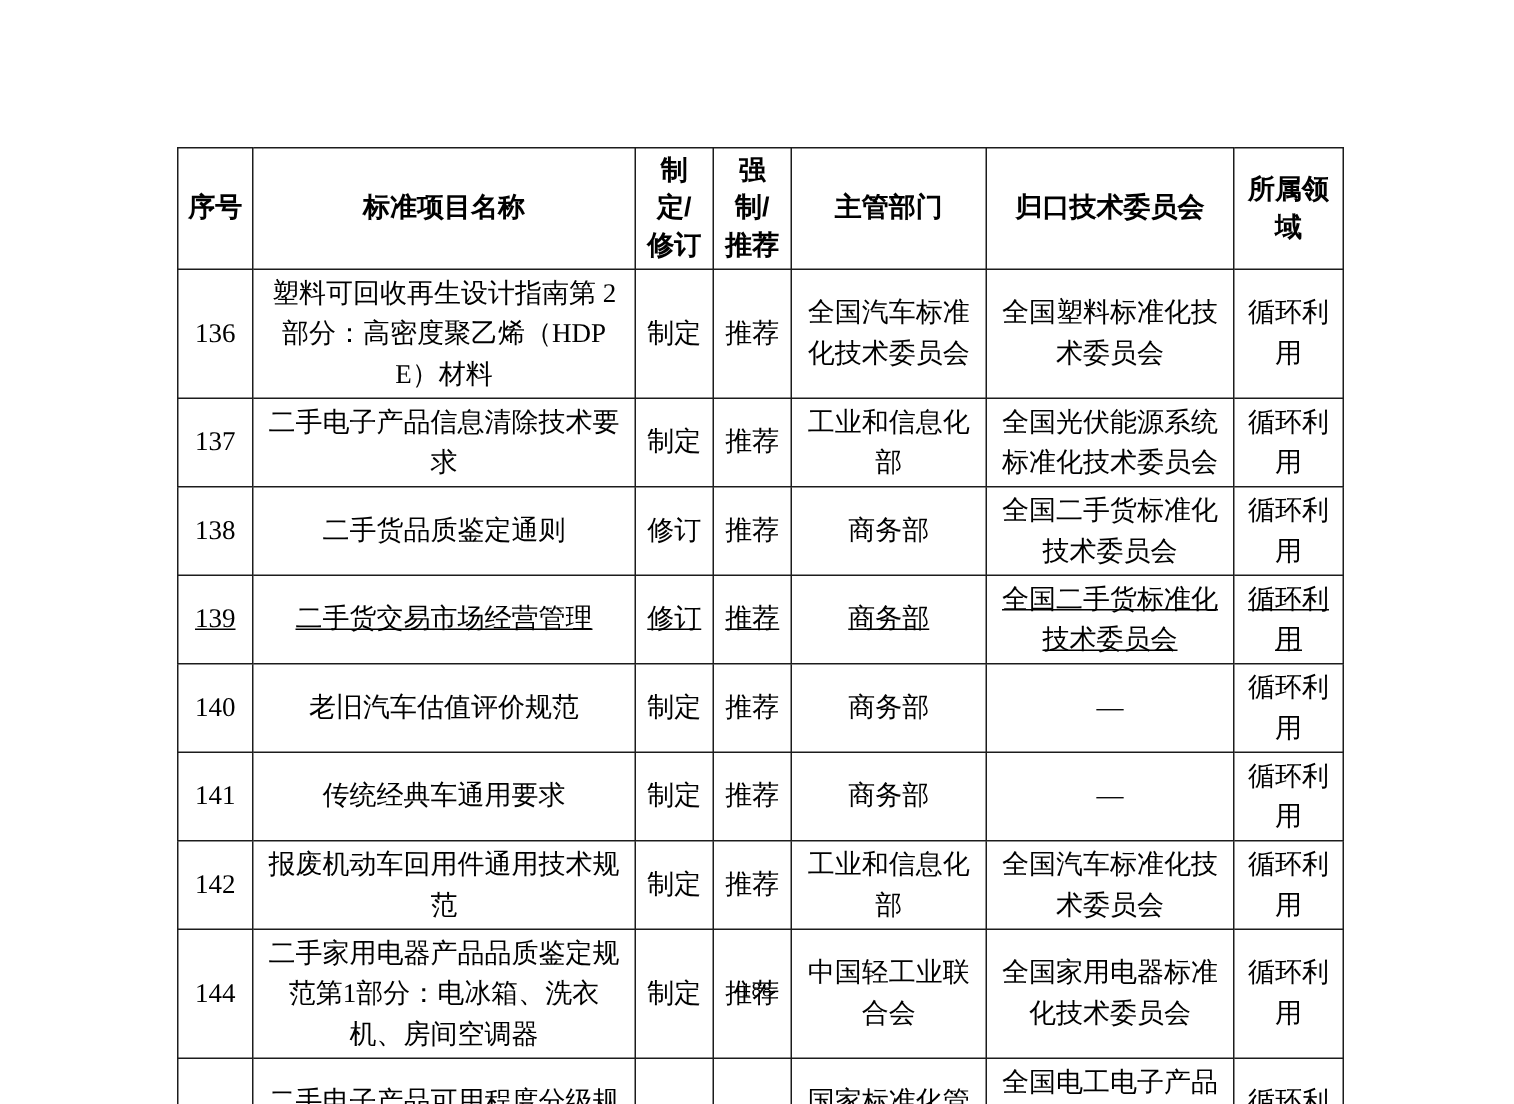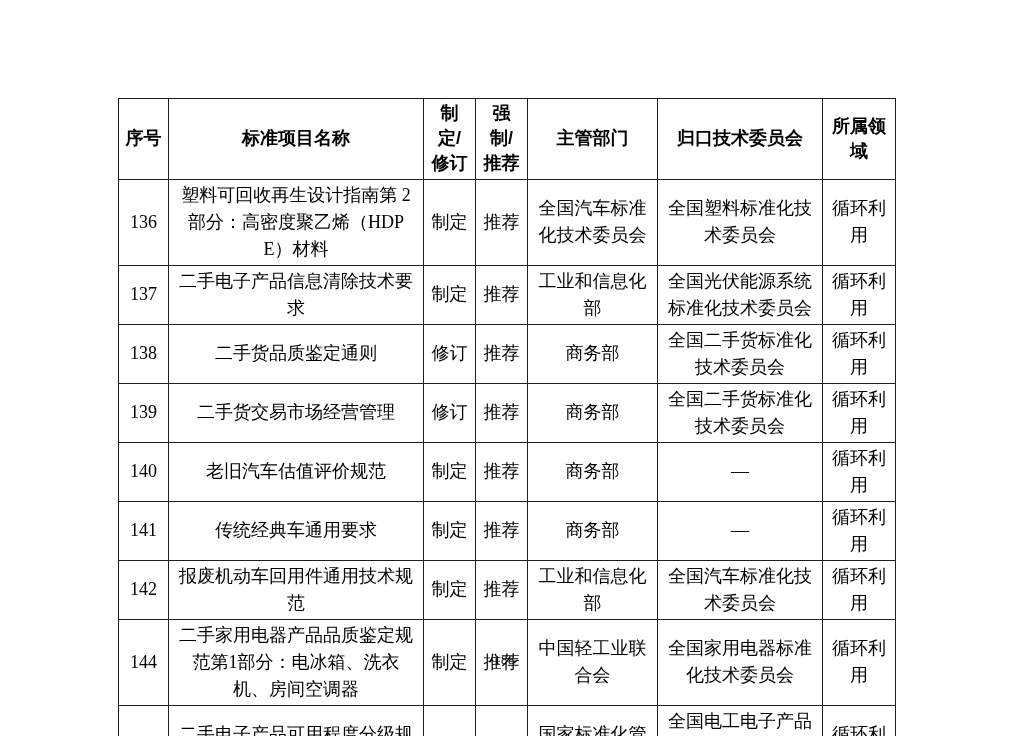--- a/index.html
+++ b/index.html
@@ -49,21 +49,21 @@
   col.c-revision  { width: 52px; }
   col.c-mandate   { width: 52px; }
   col.c-dept      { width: 130px; }
   col.c-committee { width: 165px; }
   col.c-field     { width: 73px; }
   
   tr.h-header { height: 45px; }
   tr.r-0  { height: 47px; }
   tr.r-1  { height: 46px; }
   tr.r-2  { height: 45px; }
-  tr.r-3  { height: 46px; }
+  tr.r-3  { height: 46px; text-decoration: underline; }
   tr.r-4  { height: 37px; padding-left: 31px; }
   tr.r-5  { height: 39px; }
   tr.r-6  { height: 46px; }
   tr.r-7  { height: 46px; }
   tr.r-8  { height: 47px; }
   tr.r-9  { height: 62px; }
   .page-footer {
     position: absolute;
     left: 0;
     top: 652px;

